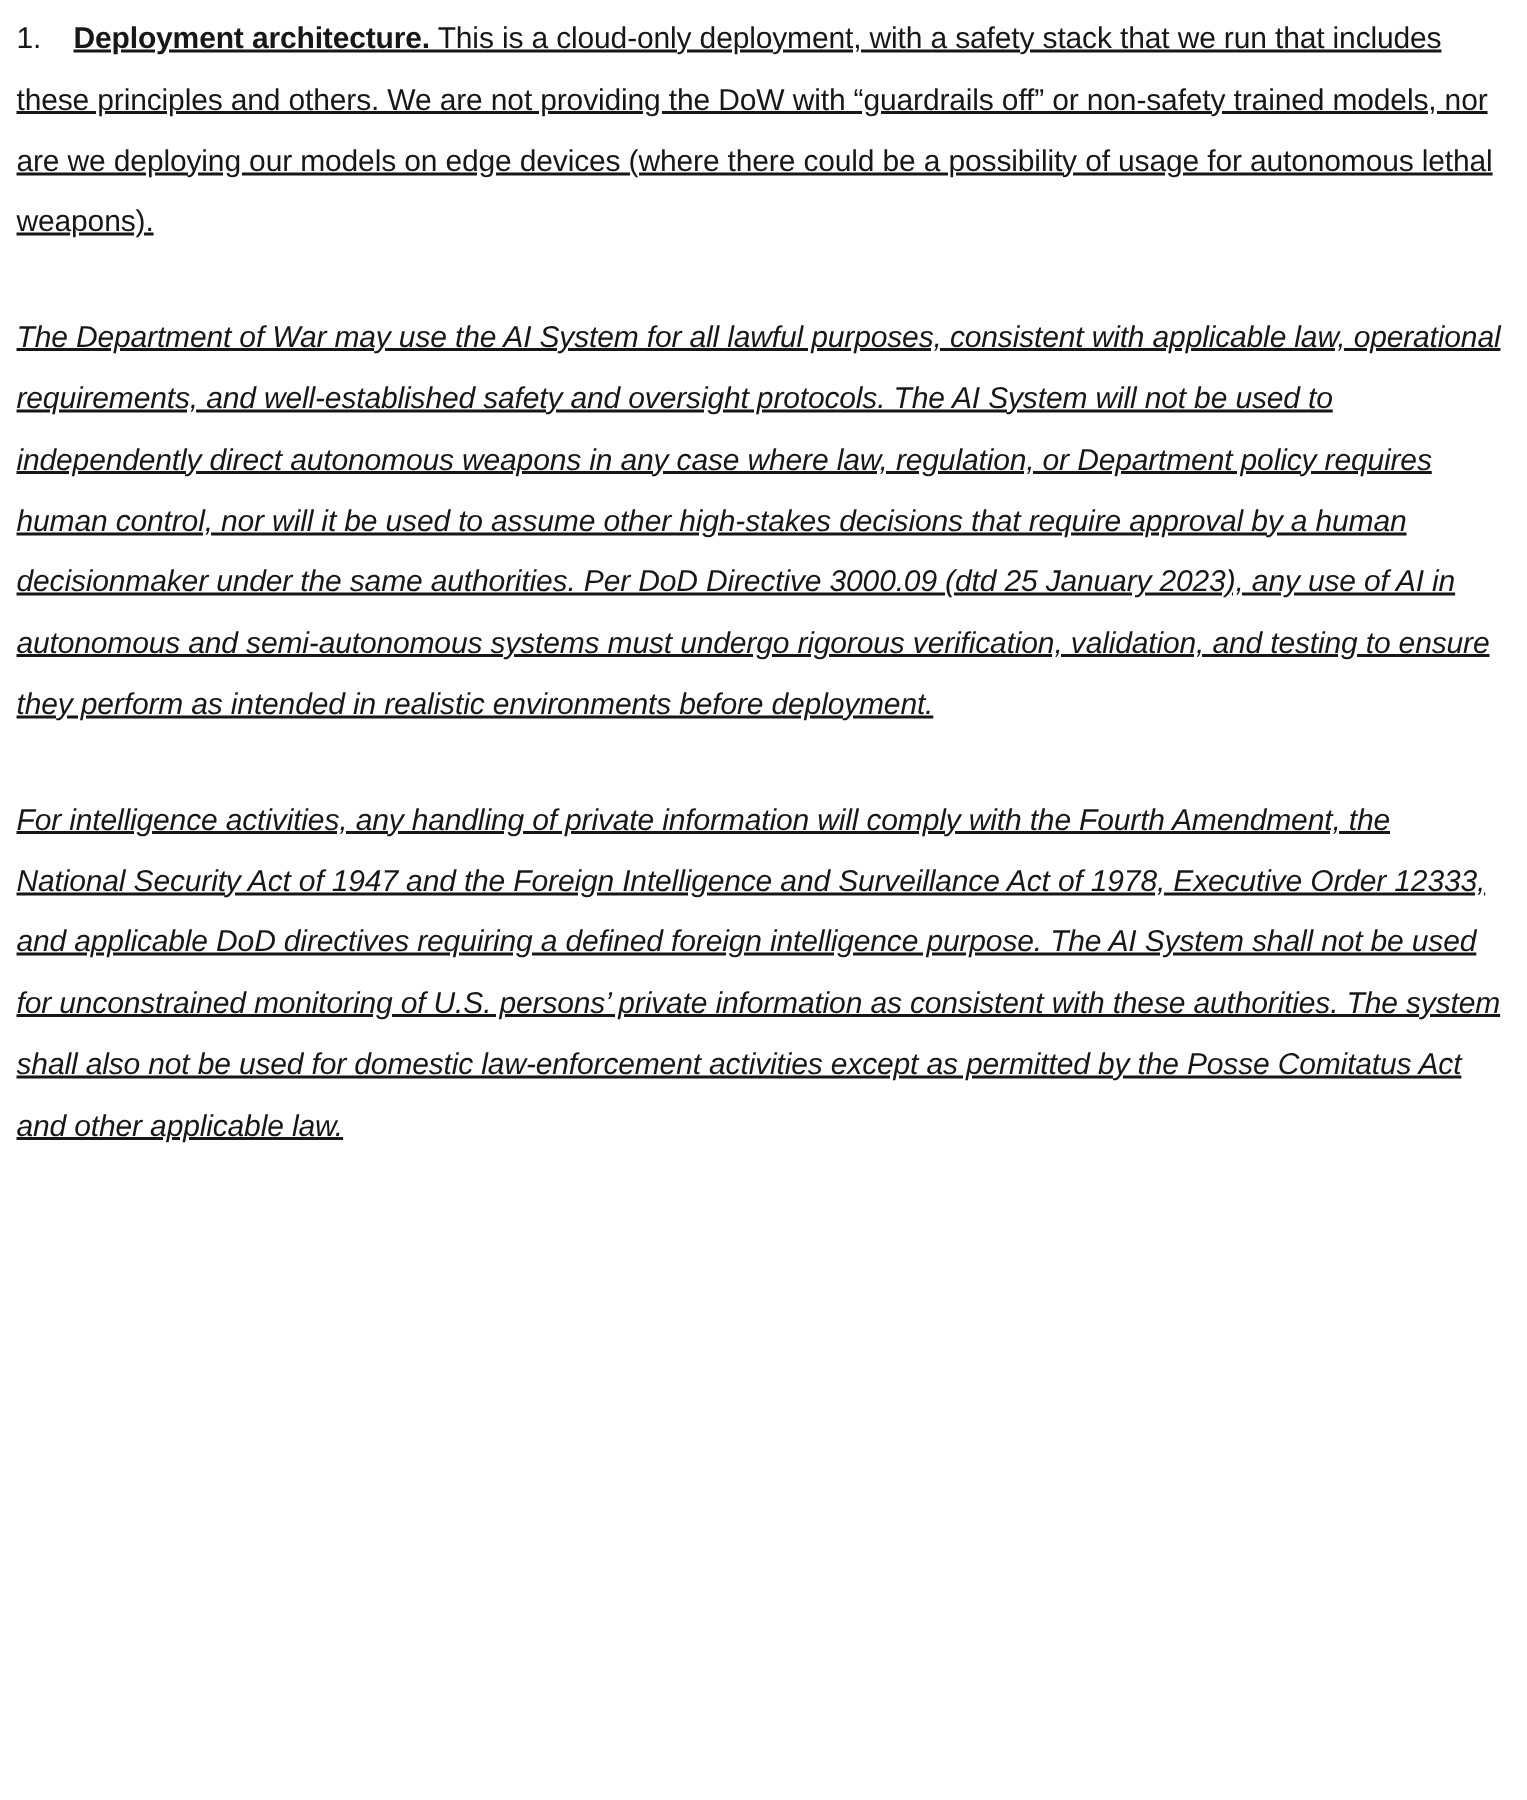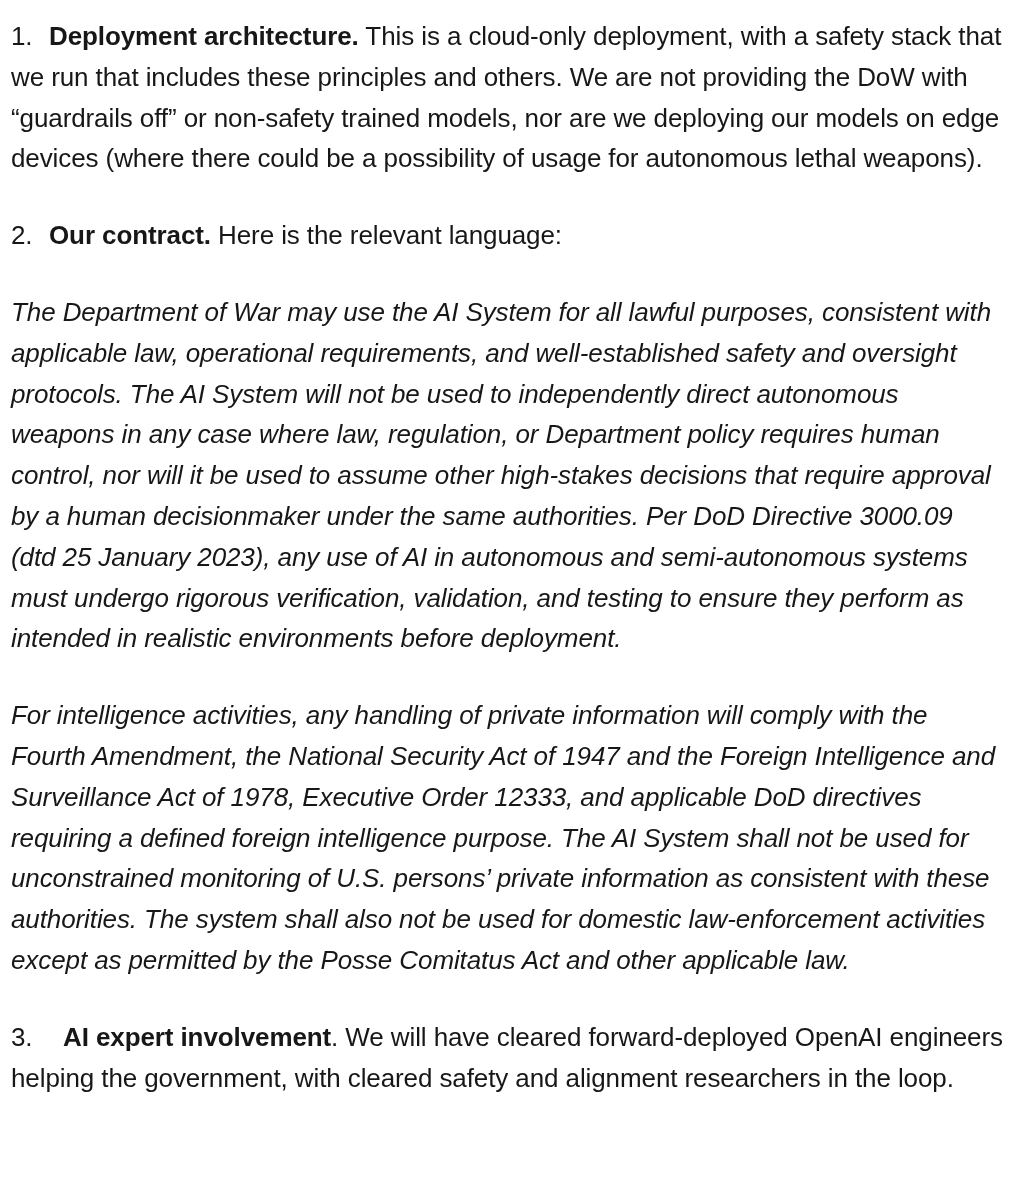--- a/index.html
+++ b/index.html
@@ -4,44 +4,43 @@
 <style>
   html, body { margin: 0; padding: 0; }
   body {
     width: 1018px;
     min-height: 1200px;
     background: #ffffff;
     color: #171717;
     font-family: "Liberation Sans", "DejaVu Sans", sans-serif;
   }
   .doc {
-    padding: 16px 14px 18px 11px;
-    font-size: 26px;
+    padding: 6px 14px 18px 11px;
+    font-size: 20px;
     line-height: 40.8px;
     letter-spacing: -0.1px;
+    text-decoration: underline;
   }
   .doc p { margin: 0 0 36px 0; }
   .doc p:last-child { margin-bottom: 0; }
   .num {
     display: inline-block;
     width: 38px;
   }
   .num-wide { width: 52px; }
   .ttl { font-weight: 700; }
   .italic { font-style: italic; }
 </style>
 </head>
 <body>
 
 <div class="doc">
 
   <p><span class="num">1.</span><span class="ttl">Deployment architecture.</span><span> This is a cloud-only deployment, with a safety stack that we run that includes these principles and others. We are not providing the DoW with “guardrails off” or non-safety trained models, nor are we deploying our models on edge devices (where there could be a possibility of usage for autonomous lethal weapons).</span></p>
 
 
-  <p><span class="num">2.</span><span class="ttl">Our contract.</span><span> Here is the relevant language:</span></p>
 
   <p class="italic">The Department of War may use the AI System for all lawful purposes, consistent with applicable law, operational requirements, and well-established safety and oversight protocols. The AI System will not be used to independently direct autonomous weapons in any case where law, regulation, or Department policy requires human control, nor will it be used to assume other high-stakes decisions that require approval by a human decisionmaker under the same authorities. Per DoD Directive 3000.09 (dtd 25 January 2023), any use of AI in autonomous and semi-autonomous systems must undergo rigorous verification, validation, and testing to ensure they perform as intended in realistic environments before deployment.</p>
 
   <p class="italic"> For intelligence activities, any handling of private information will comply with the Fourth Amendment, the National Security Act of 1947 and the Foreign Intelligence and Surveillance Act of 1978, Executive Order 12333, and applicable DoD directives requiring a defined foreign intelligence purpose. The AI System shall not be used for unconstrained monitoring of U.S. persons’ private information as consistent with these authorities. The system shall also not be used for domestic law-enforcement activities except as permitted by the Posse Comitatus Act and other applicable law.</p>
 
-  <p><span class="num num-wide">3.</span><span class="ttl">AI expert involvement</span><span>. We will have cleared forward-deployed OpenAI engineers helping the government, with cleared safety and alignment researchers in the loop.</span></p>
 
 </div>
 
 </body></html>

